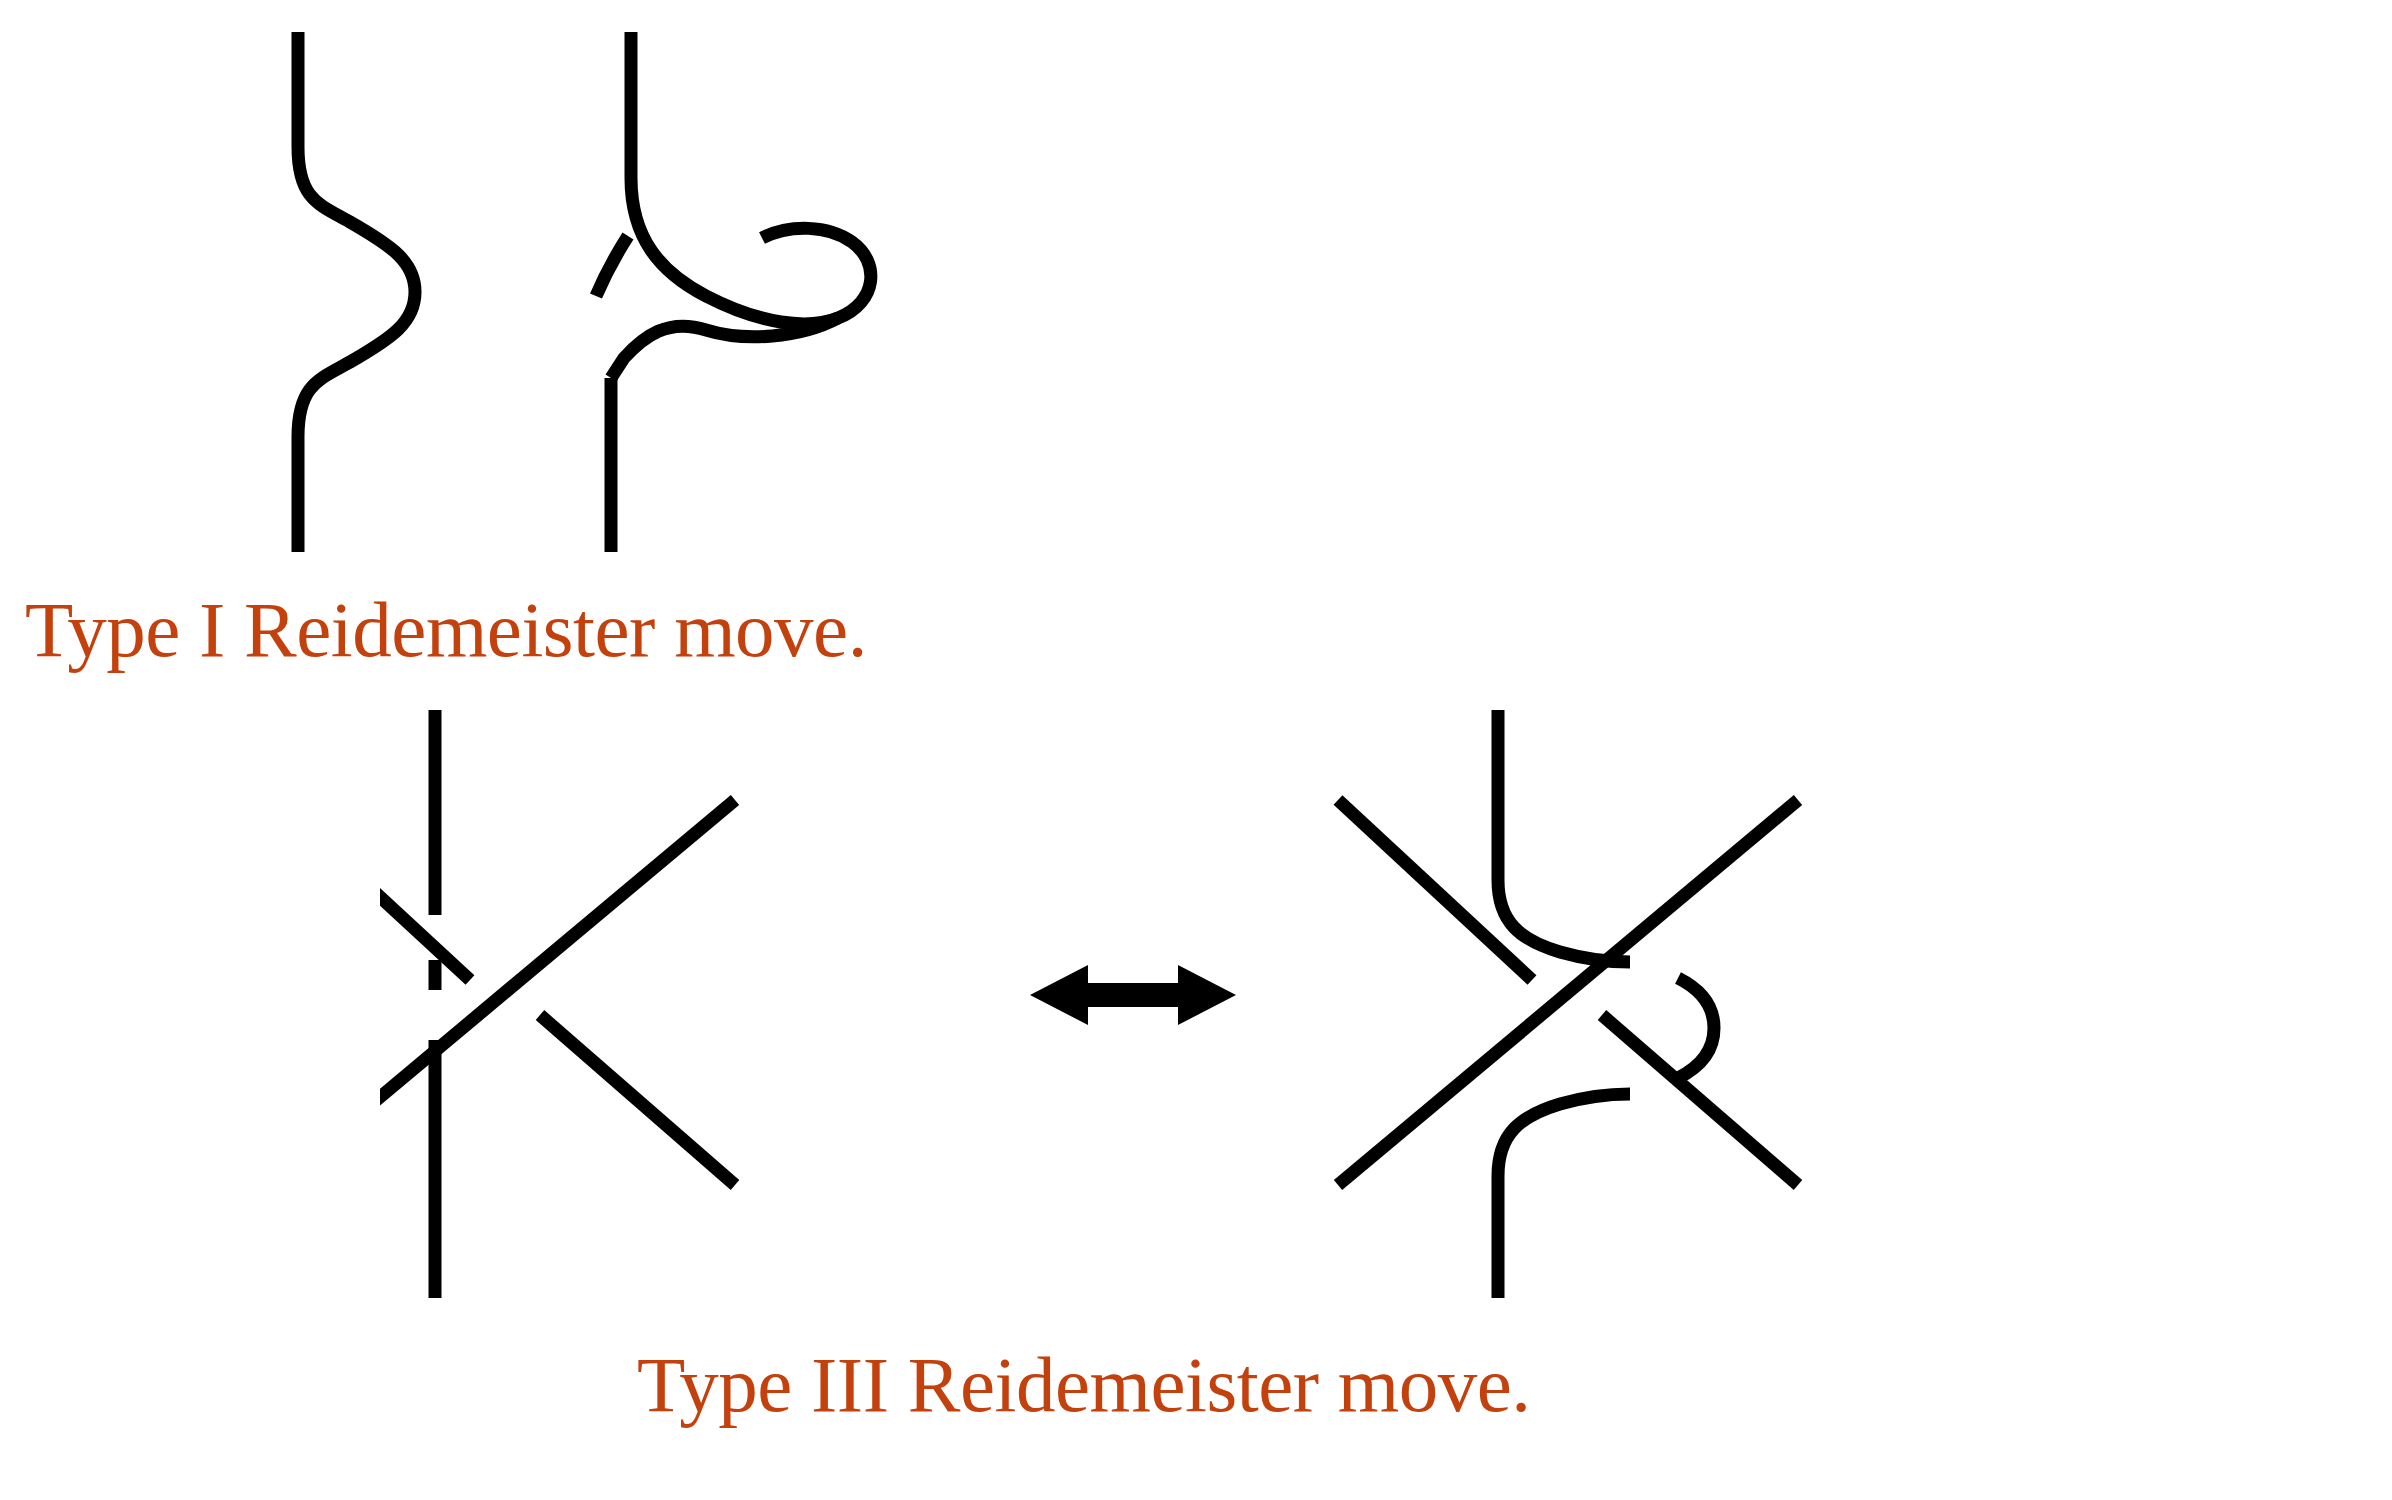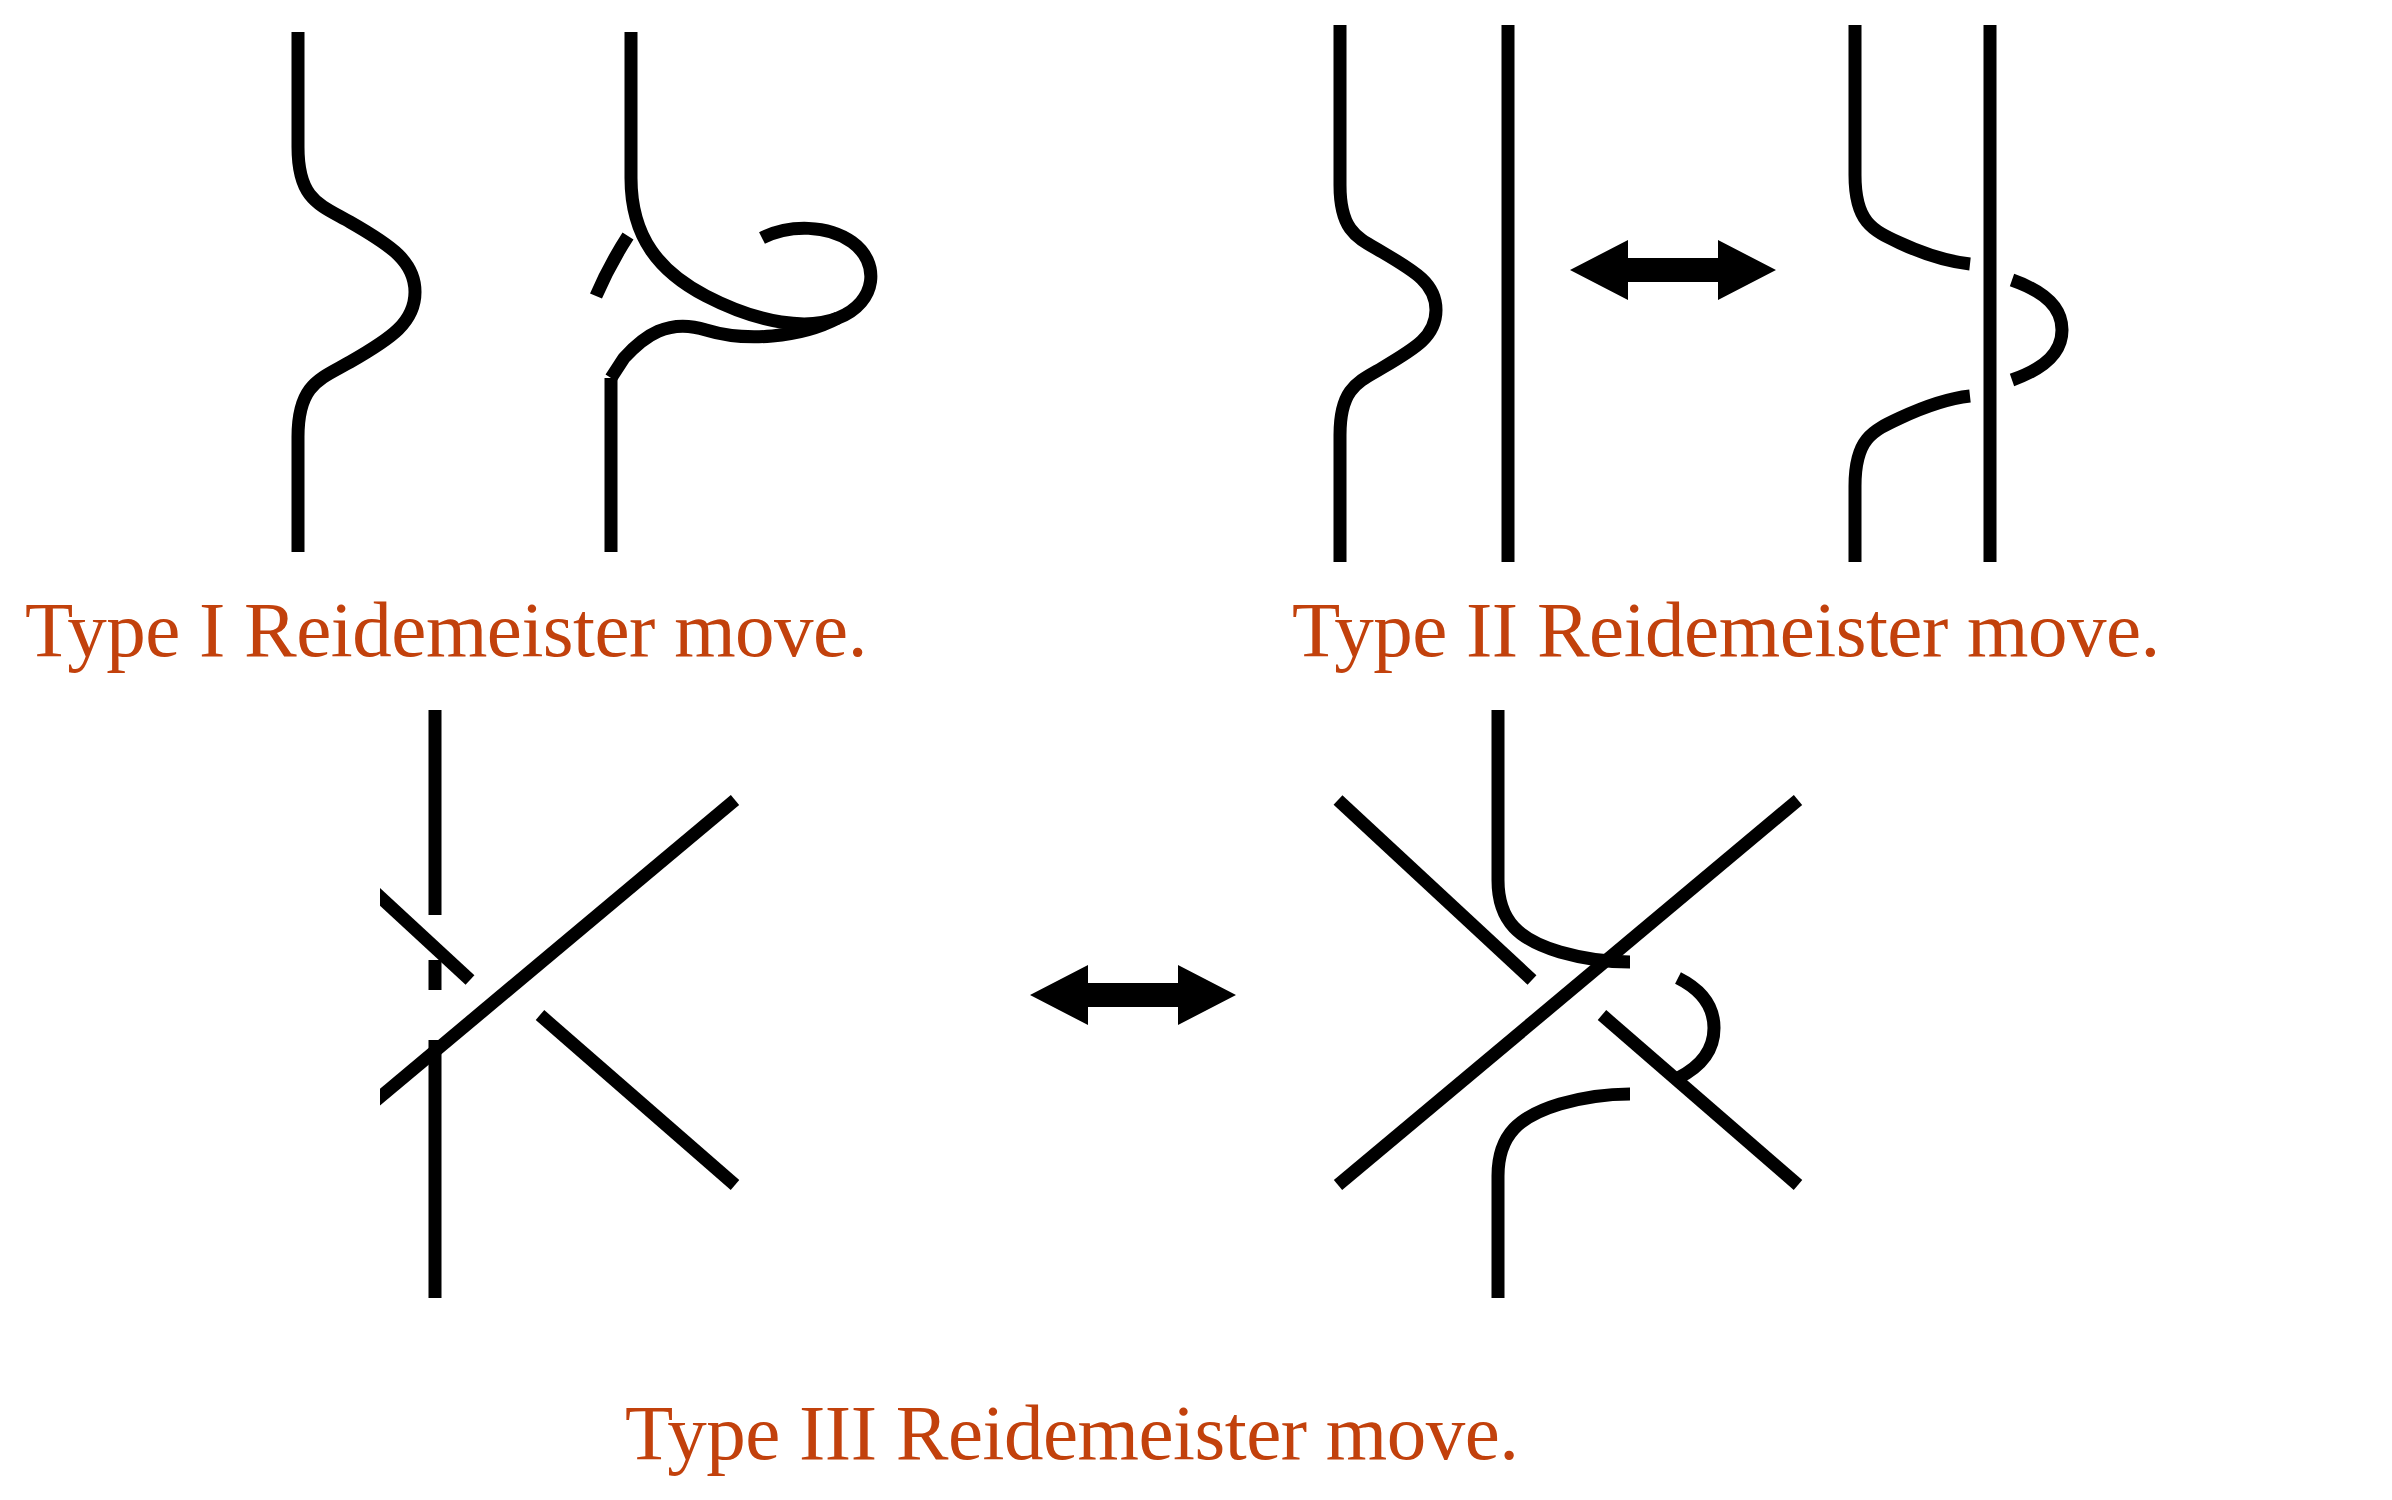--- a/index.html
+++ b/index.html
@@ -37,21 +37,21 @@
     position: absolute;
     white-space: nowrap;
     font-size: 79px;
     line-height: 1;
     font-weight: 400;
     letter-spacing: -0.5px;
     color: #c2410c;
   }
   #caption-type-1 { left: 25px;  top: 590px; }
   #caption-type-2 { left: 92px;  top: 590px; }
-  #caption-type-3 { left: 245px; top: 655px; margin-top: 48px; }
+  #caption-type-3 { left: 257px; top: 655px; }
 
   .stroke-path {
     fill: none;
     stroke: #000000;
     stroke-linecap: butt;
     stroke-linejoin: round;
   }
   .arrow-shape {
     fill: #000000;
     stroke: none;
@@ -93,70 +93,20 @@
         <path class="stroke-path" stroke-width="13" d="M 596 296
                  C 608 268 619 250 628 236"></path>
         <path class="stroke-path" stroke-width="13" d="M 611 378
                  L 611 552"></path>
       </g>
     </svg>
 
     <div class="caption" id="caption-type-1">Type I Reidemeister move.</div>
   </div>
 
-  <div class="panel" id="panel-type-2">
-
-    <svg class="diagram-svg" width="1192" height="580" viewBox="0 0 1192 580">
-
-      <g>
-        <path class="stroke-path" stroke-width="13" d="M 140 25
-                 L 140 185
-                 C 140 232 158 238 182 252
-                 C 216 272 236 284 236 310
-                 C 236 336 216 348 182 368
-                 C 158 382 140 388 140 435
-                 L 140 562"></path>
-        <path class="stroke-path" stroke-width="13" d="M 308 25 L 308 562"></path>
-      </g>
-
-      <g>
-        <path class="arrow-shape" d="M 370 270
-                 L 428 240
-                 L 428 258
-                 L 518 258
-                 L 518 240
-                 L 576 270
-                 L 518 300
-                 L 518 282
-                 L 428 282
-                 L 428 300 Z"></path>
-      </g>
-
-      <g>
-
-        <path class="stroke-path" stroke-width="13" d="M 655 25
-                 L 655 175
-                 C 655 222 672 230 700 243
-                 C 730 257 752 262 770 264"></path>
-
-        <path class="stroke-path" stroke-width="13" d="M 812 280
-                 C 846 292 862 308 862 330
-                 C 862 352 846 368 812 380"></path>
-
-        <path class="stroke-path" stroke-width="13" d="M 770 396
-                 C 752 398 730 404 700 418
-                 C 672 431 655 439 655 486
-                 L 655 562"></path>
-
-        <path class="stroke-path" stroke-width="13" d="M 790 25 L 790 562"></path>
-      </g>
-    </svg>
-
-    <div class="caption" id="caption-type-2">Type II Reidemeister move.</div>
-  </div>
 
   <div class="panel" id="panel-type-3">
 
     <svg class="diagram-svg" width="1630" height="640" viewBox="0 0 1630 640">
 
       <g>
 
         <path class="stroke-path" stroke-width="13" d="M 55 20 L 55 225"></path>
         <path class="stroke-path" stroke-width="13" d="M 55 270 L 55 300"></path>
         <path class="stroke-path" stroke-width="13" d="M 55 350 L 55 608"></path>

